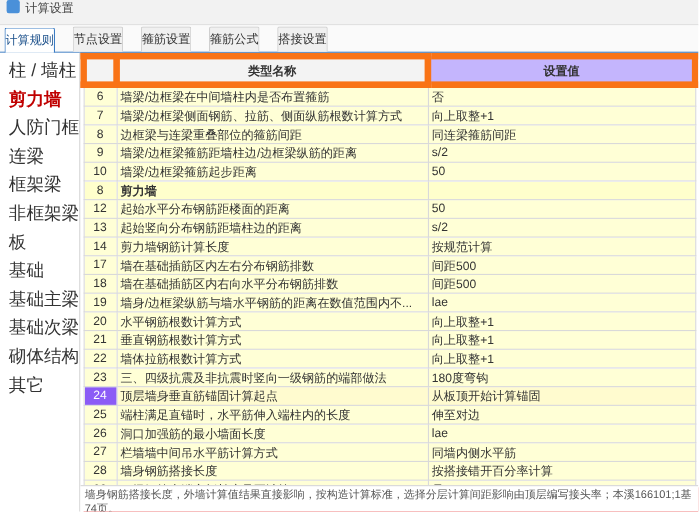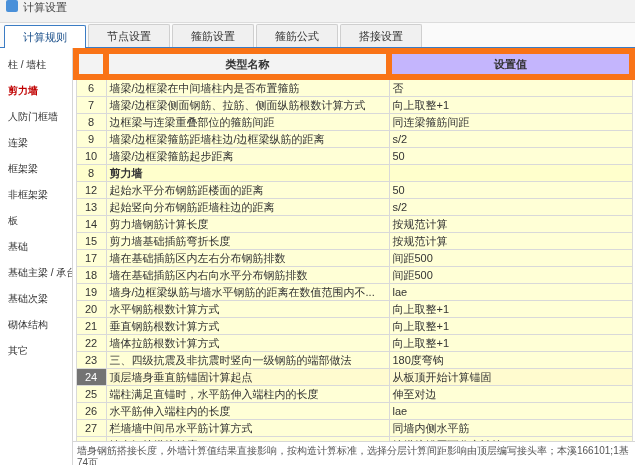--- a/index.html
+++ b/index.html
@@ -15,52 +15,52 @@
   .titlebar .app-icon{
     width:12px;height:12px;margin-right:5px;
     background:#4a90d9;border-radius:2px;display:inline-block;
   }
   .titlebar .title{font-size:11px;color:#444;}
   .tabbar{
     height:24px;background:#fafafa;border-bottom:1px solid #3b7cc4;
     display:flex;align-items:flex-end;padding-left:4px;
   }
   .tab{
-    height:22px;line-height:22px;padding:0 18px;font-size:11px;
+    height:22px;line-height:22px;padding:0 0;font-size:11px;
     border:1px solid #cfcfcf;border-bottom:none;background:#f0f0f0;
-    margin-right:2px;color:#333;border-radius:2px 2px 0 0;
+    margin-right:16px;color:#333;border-radius:2px 2px 0 0;
   }
   .tab.active{background:#ffffff;color:#1a4f8a;border-color:#3b7cc4;position:relative;top:1px;}
   .body{display:flex;height:calc(465px - 22px - 24px);}
   .sidebar{
     width:72px;min-width:72px;border-right:1px solid #d6d6d6;background:#fff;
     padding-top:4px;
   }
   .side-item{
-    height:26px;line-height:26px;padding-left:8px;font-size:10px;color:#333;
+    height:26px;line-height:26px;padding-left:8px;font-size:16px;color:#333;
     white-space:nowrap;overflow:hidden;
   }
   .side-item.active{color:#c00000;font-weight:bold;}
   .table-wrap{flex:1;overflow:hidden;position:relative;}
   table.grid{border-collapse:collapse;width:100%;table-layout:fixed;}
   table.grid th{
     background:#f3f3f3;border:6px solid #f97316;font-size:11px;font-weight:bold;
     height:18px;color:#333;
   }
   table.grid th.sel{background:#c4b5fd;}
   table.grid td{
     border:1px solid #d9d9d9;font-size:11px;height:16px;padding:0 3px;
     background:#ffffd6;white-space:nowrap;overflow:hidden;
   }
   td.idx{width:22px;text-align:center;background:#f3f3f3;color:#333;}
   td.name{width:272px;}
   td.val{background:#ffffd6;}
   tr.group td.name{font-weight:bold;}
   tr.group td{background:#ffffcc;}
-  tr.sel td.idx{background:#737373;color:#fff;}
+  tr.sel td.idx{background:#8b5cf6;color:#fff;}
   tr.sel td.name,tr.sel td.val{background:#fffbcf;}
   .indent1{padding-left:14px;}
   .highlight-box{
     position:absolute;border:2px solid #e00000;pointer-events:none;
   }
   .footer{
     position:absolute;left:0;right:0;bottom:0;height:22px;
     border-top:1px solid #d6d6d6;background:#fff;font-size:10px;color:#555;
     padding:3px 4px 0 4px;line-height:12px;overflow:hidden;
   }
@@ -146,25 +146,20 @@
             <td class="idx">13</td>
             <td class="name indent1">起始竖向分布钢筋距墙柱边的距离</td>
             <td class="val">s/2</td>
           </tr>
           <tr>
             <td class="idx">14</td>
             <td class="name indent1">剪力墙钢筋计算长度</td>
             <td class="val">按规范计算</td>
           </tr>
           <tr>
-            <td class="idx">15</td>
-            <td class="name indent1">剪力墙基础插筋弯折长度</td>
-            <td class="val">按规范计算</td>
-          </tr>
-          <tr>
             <td class="idx">17</td>
             <td class="name indent1">墙在基础插筋区内左右分布钢筋排数</td>
             <td class="val">间距500</td>
           </tr>
           <tr>
             <td class="idx">18</td>
             <td class="name indent1">墙在基础插筋区内右向水平分布钢筋排数</td>
             <td class="val">间距500</td>
           </tr>
           <tr>
@@ -197,21 +192,21 @@
             <td class="name indent1">顶层墙身垂直筋锚固计算起点</td>
             <td class="val">从板顶开始计算锚固</td>
           </tr>
           <tr>
             <td class="idx">25</td>
             <td class="name indent1">端柱满足直锚时，水平筋伸入端柱内的长度</td>
             <td class="val">伸至对边</td>
           </tr>
           <tr>
             <td class="idx">26</td>
-            <td class="name indent1">水平筋伸入端柱内的长度</td>
+            <td class="name indent1">洞口加强筋的最小墙面长度</td>
             <td class="val">lae</td>
           </tr>
           <tr>
             <td class="idx">27</td>
             <td class="name indent1">栏墙墙中间吊水平筋计算方式</td>
             <td class="val">同墙内侧水平筋</td>
           </tr>
           <tr>
             <td class="idx">28</td>
             <td class="name indent1">墙身钢筋搭接长度</td>

